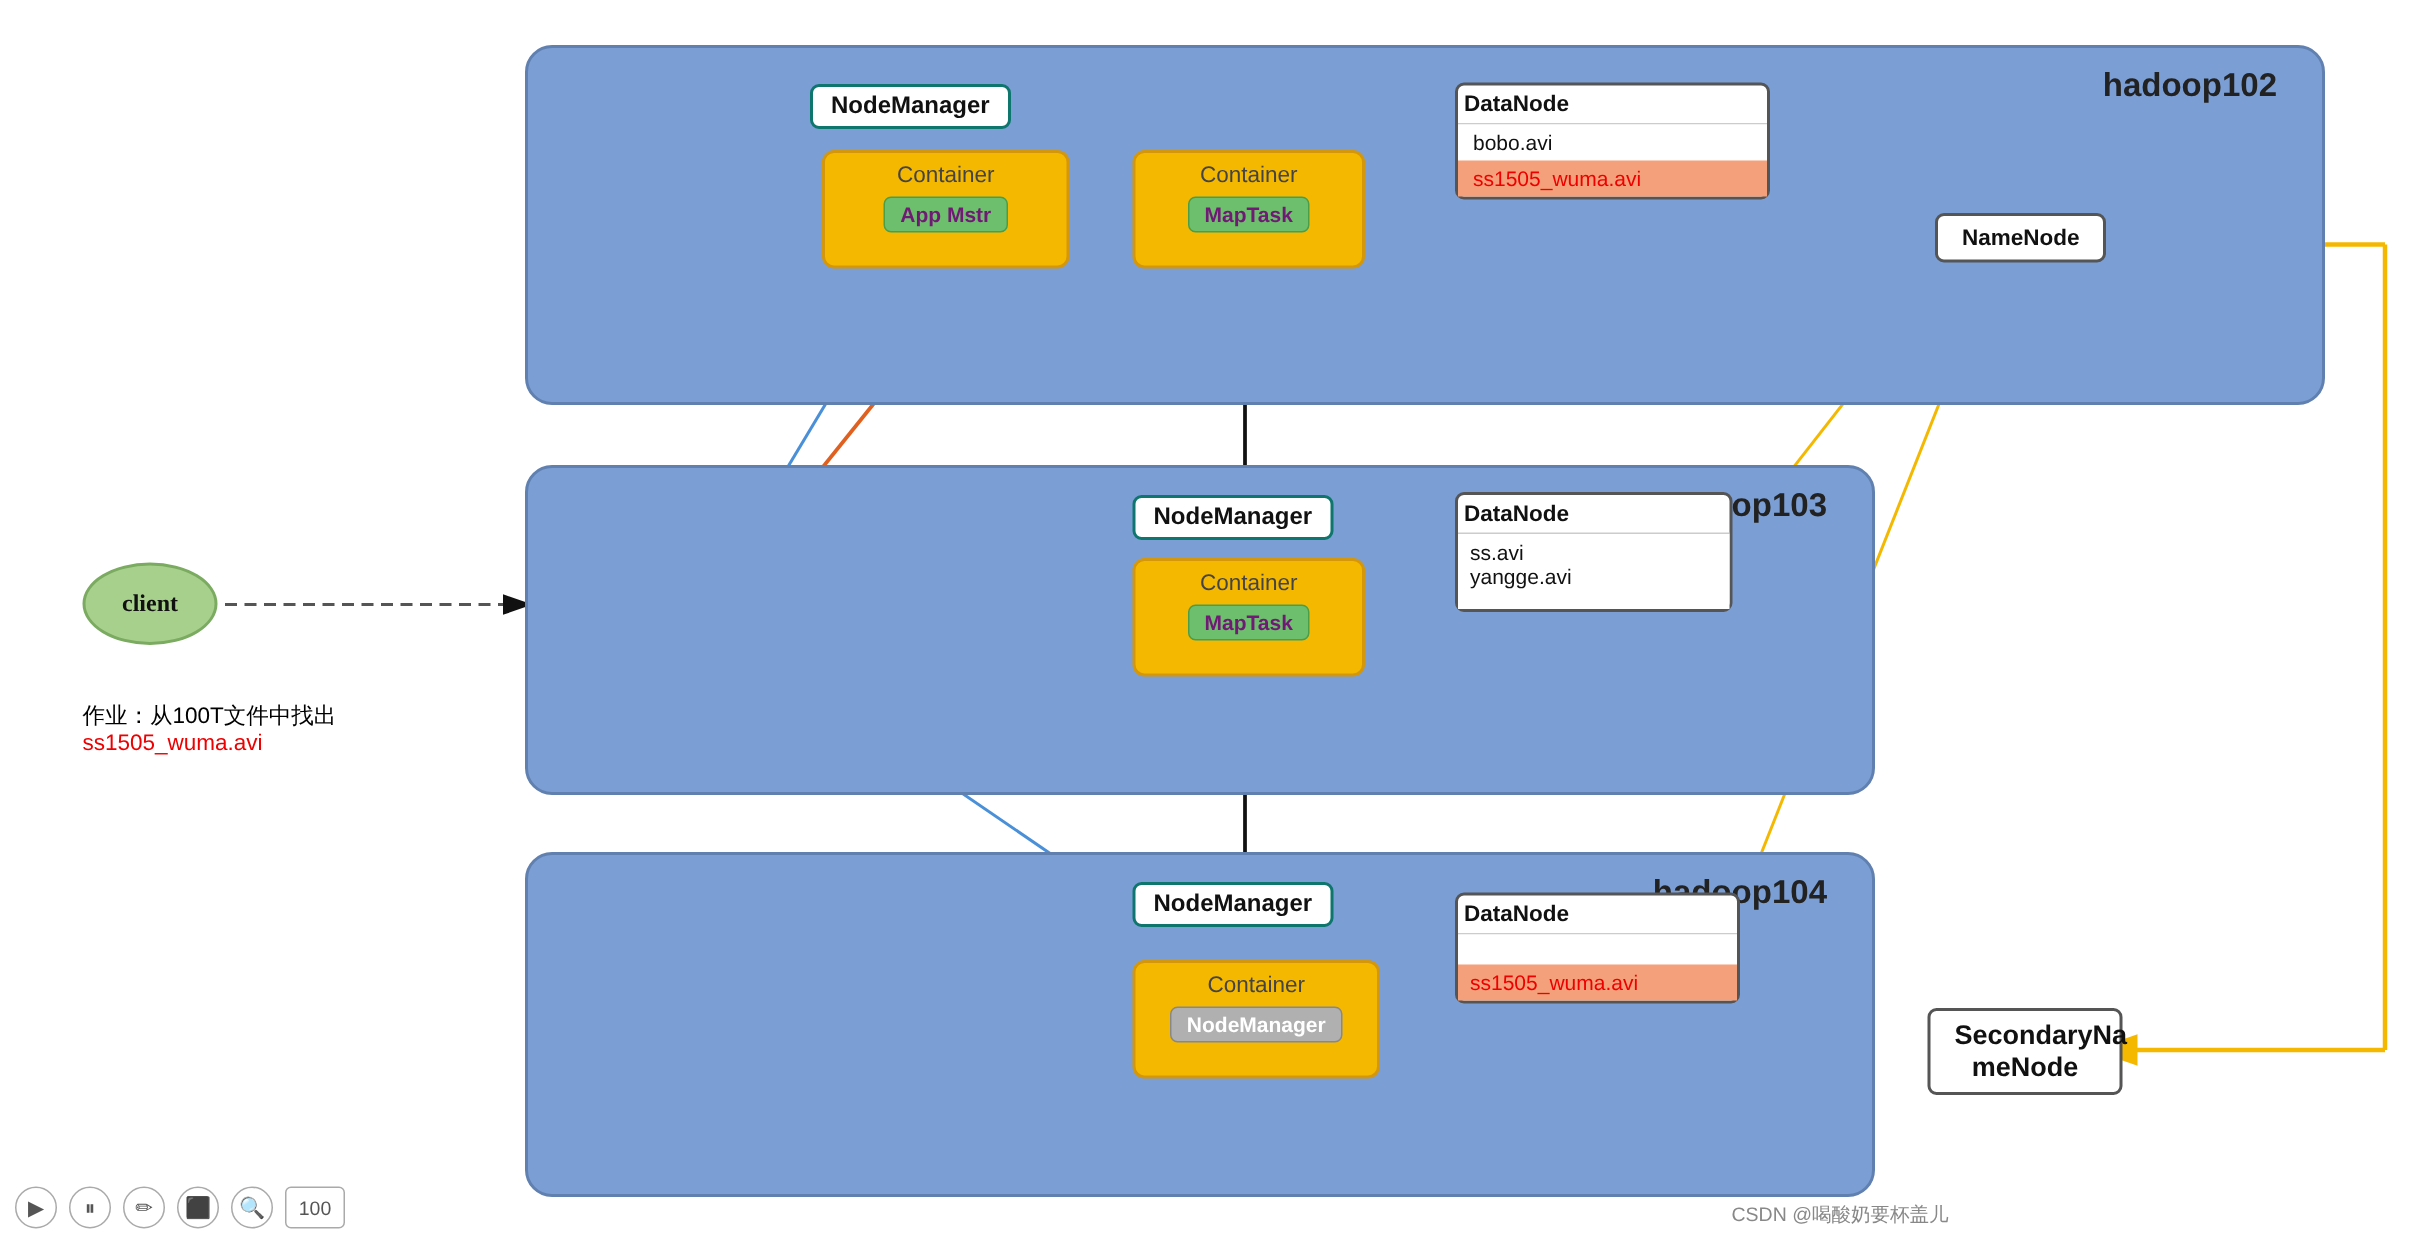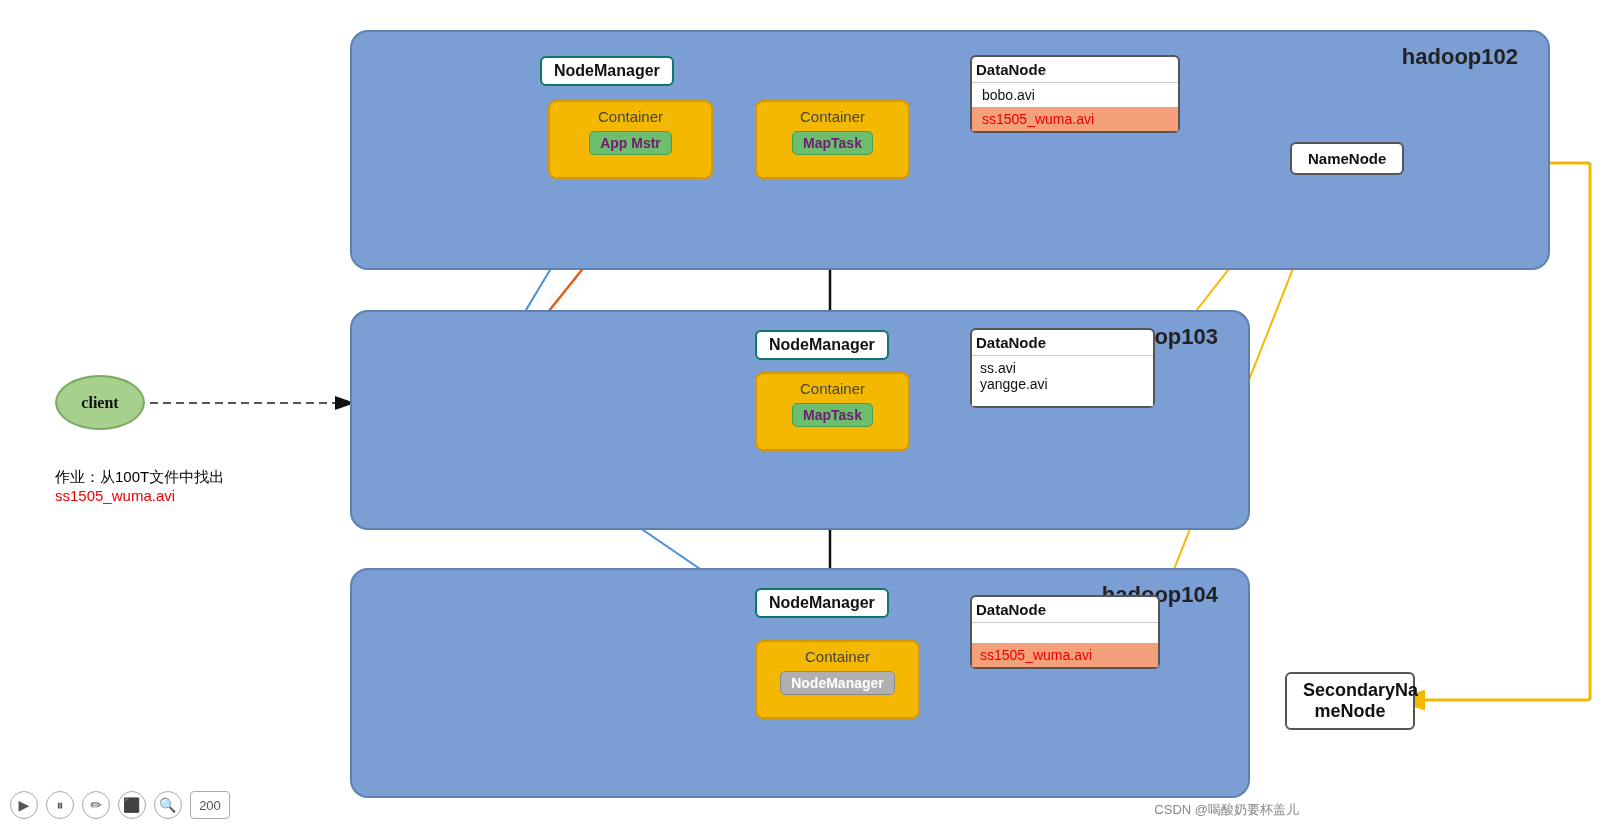--- a/index.html
+++ b/index.html
@@ -337,18 +337,18 @@
     <div>作业：从100T文件中找出</div>
     <div style="color:#e00;">ss1505_wuma.avi</div>
   </div>
 
   <div class="bottom-toolbar">
     <div class="toolbar-btn">▶</div>
     <div class="toolbar-btn">⏸</div>
     <div class="toolbar-btn">✏</div>
     <div class="toolbar-btn">⬛</div>
     <div class="toolbar-btn">🔍</div>
-    <div class="toolbar-btn" style="width:40px;border-radius:4px;font-size:13px;">200</div>
+    <div class="toolbar-btn" style="width:40px;border-radius:4px;font-size:13px;">100</div>
   </div>
 
   <div class="watermark">CSDN @喝酸奶要杯盖儿</div>
 
 </div>
 
 </body></html>

